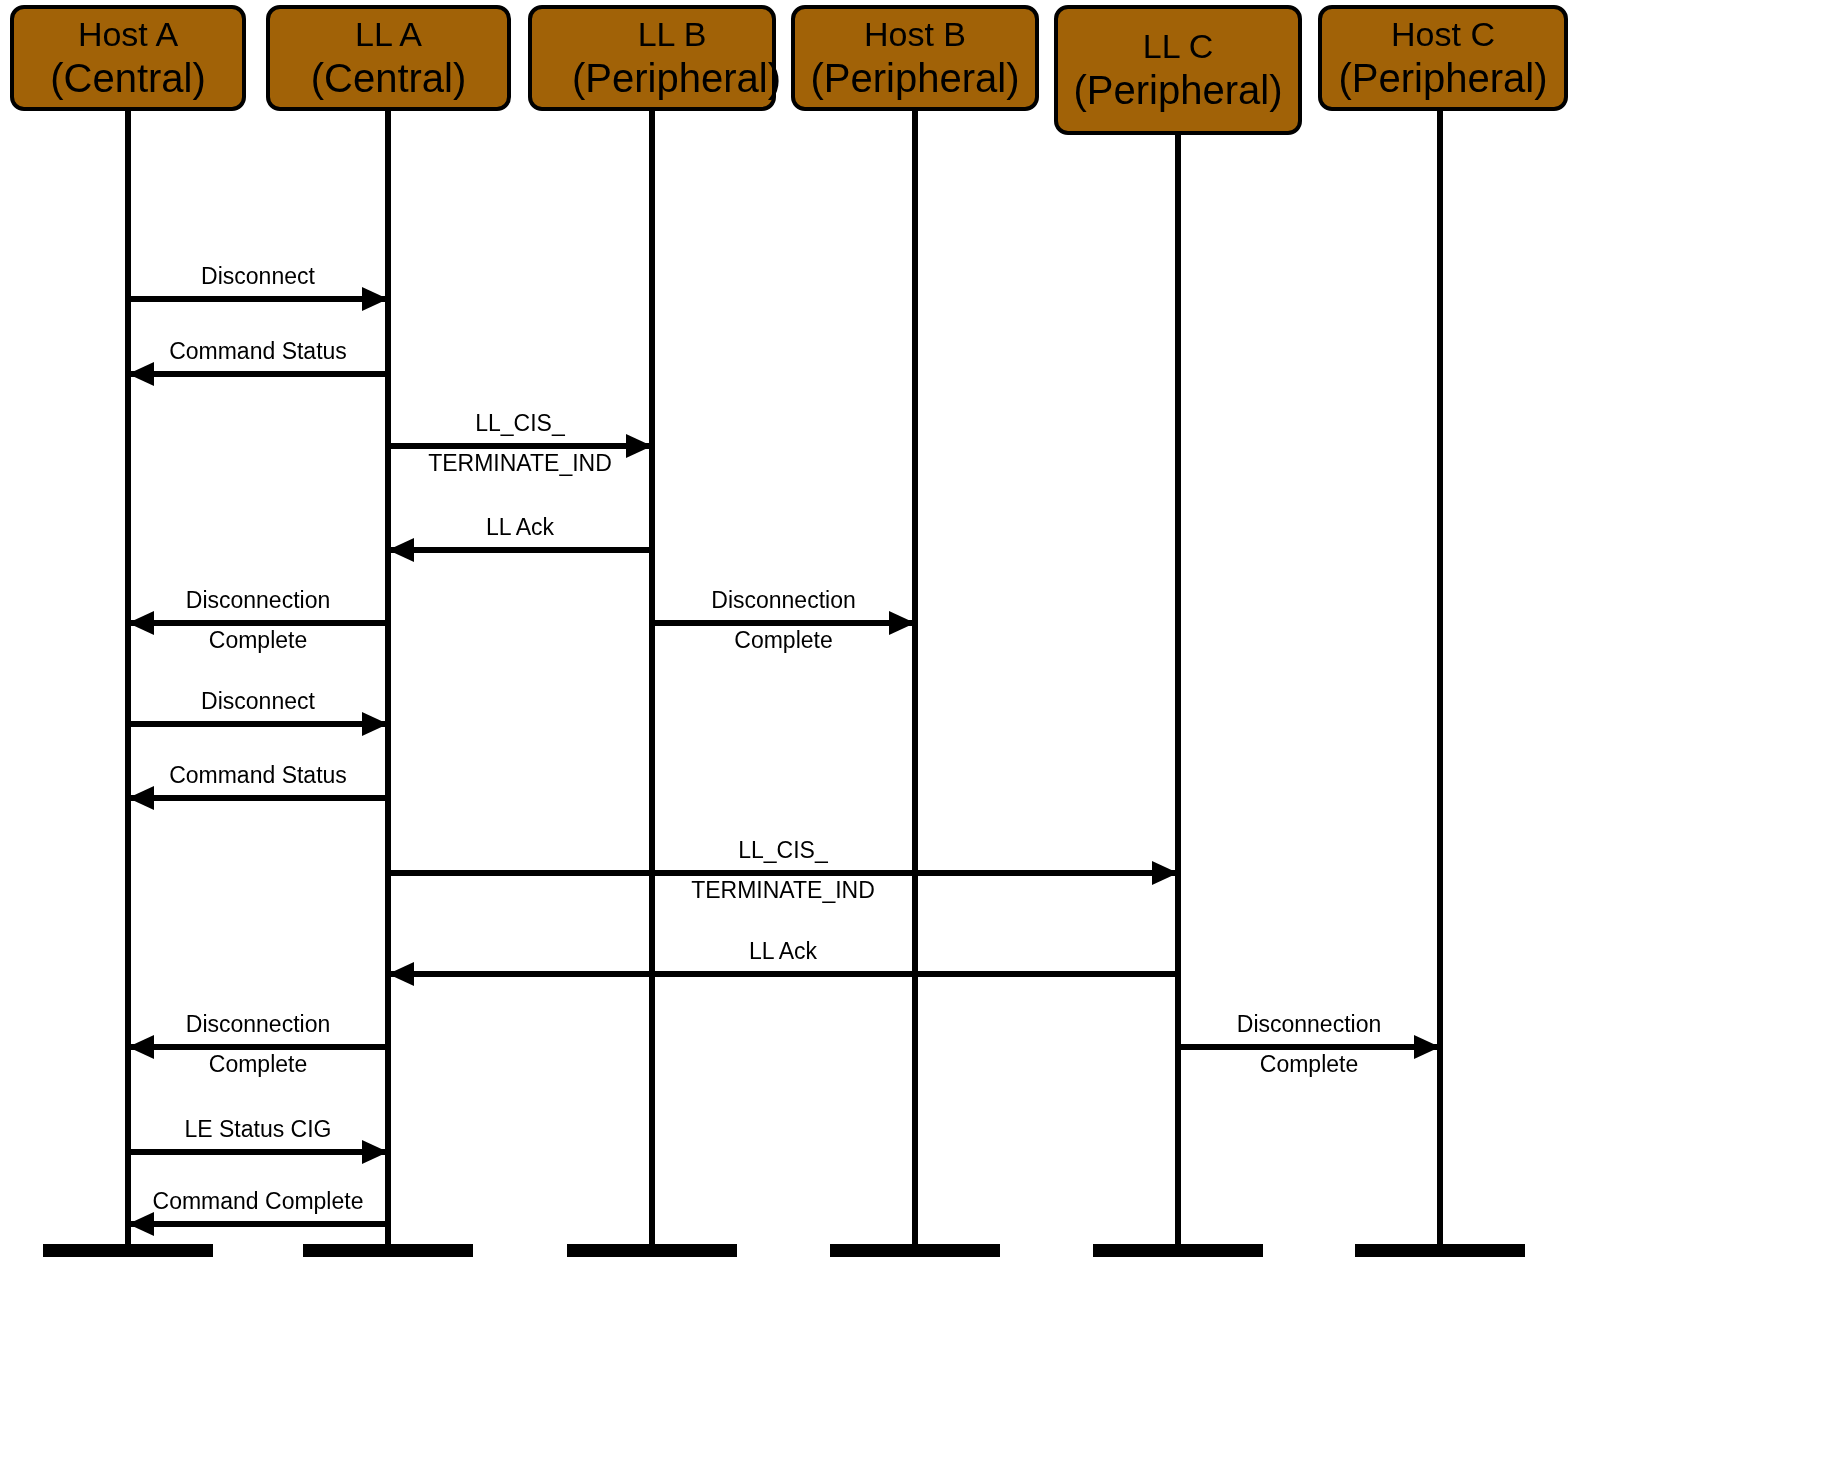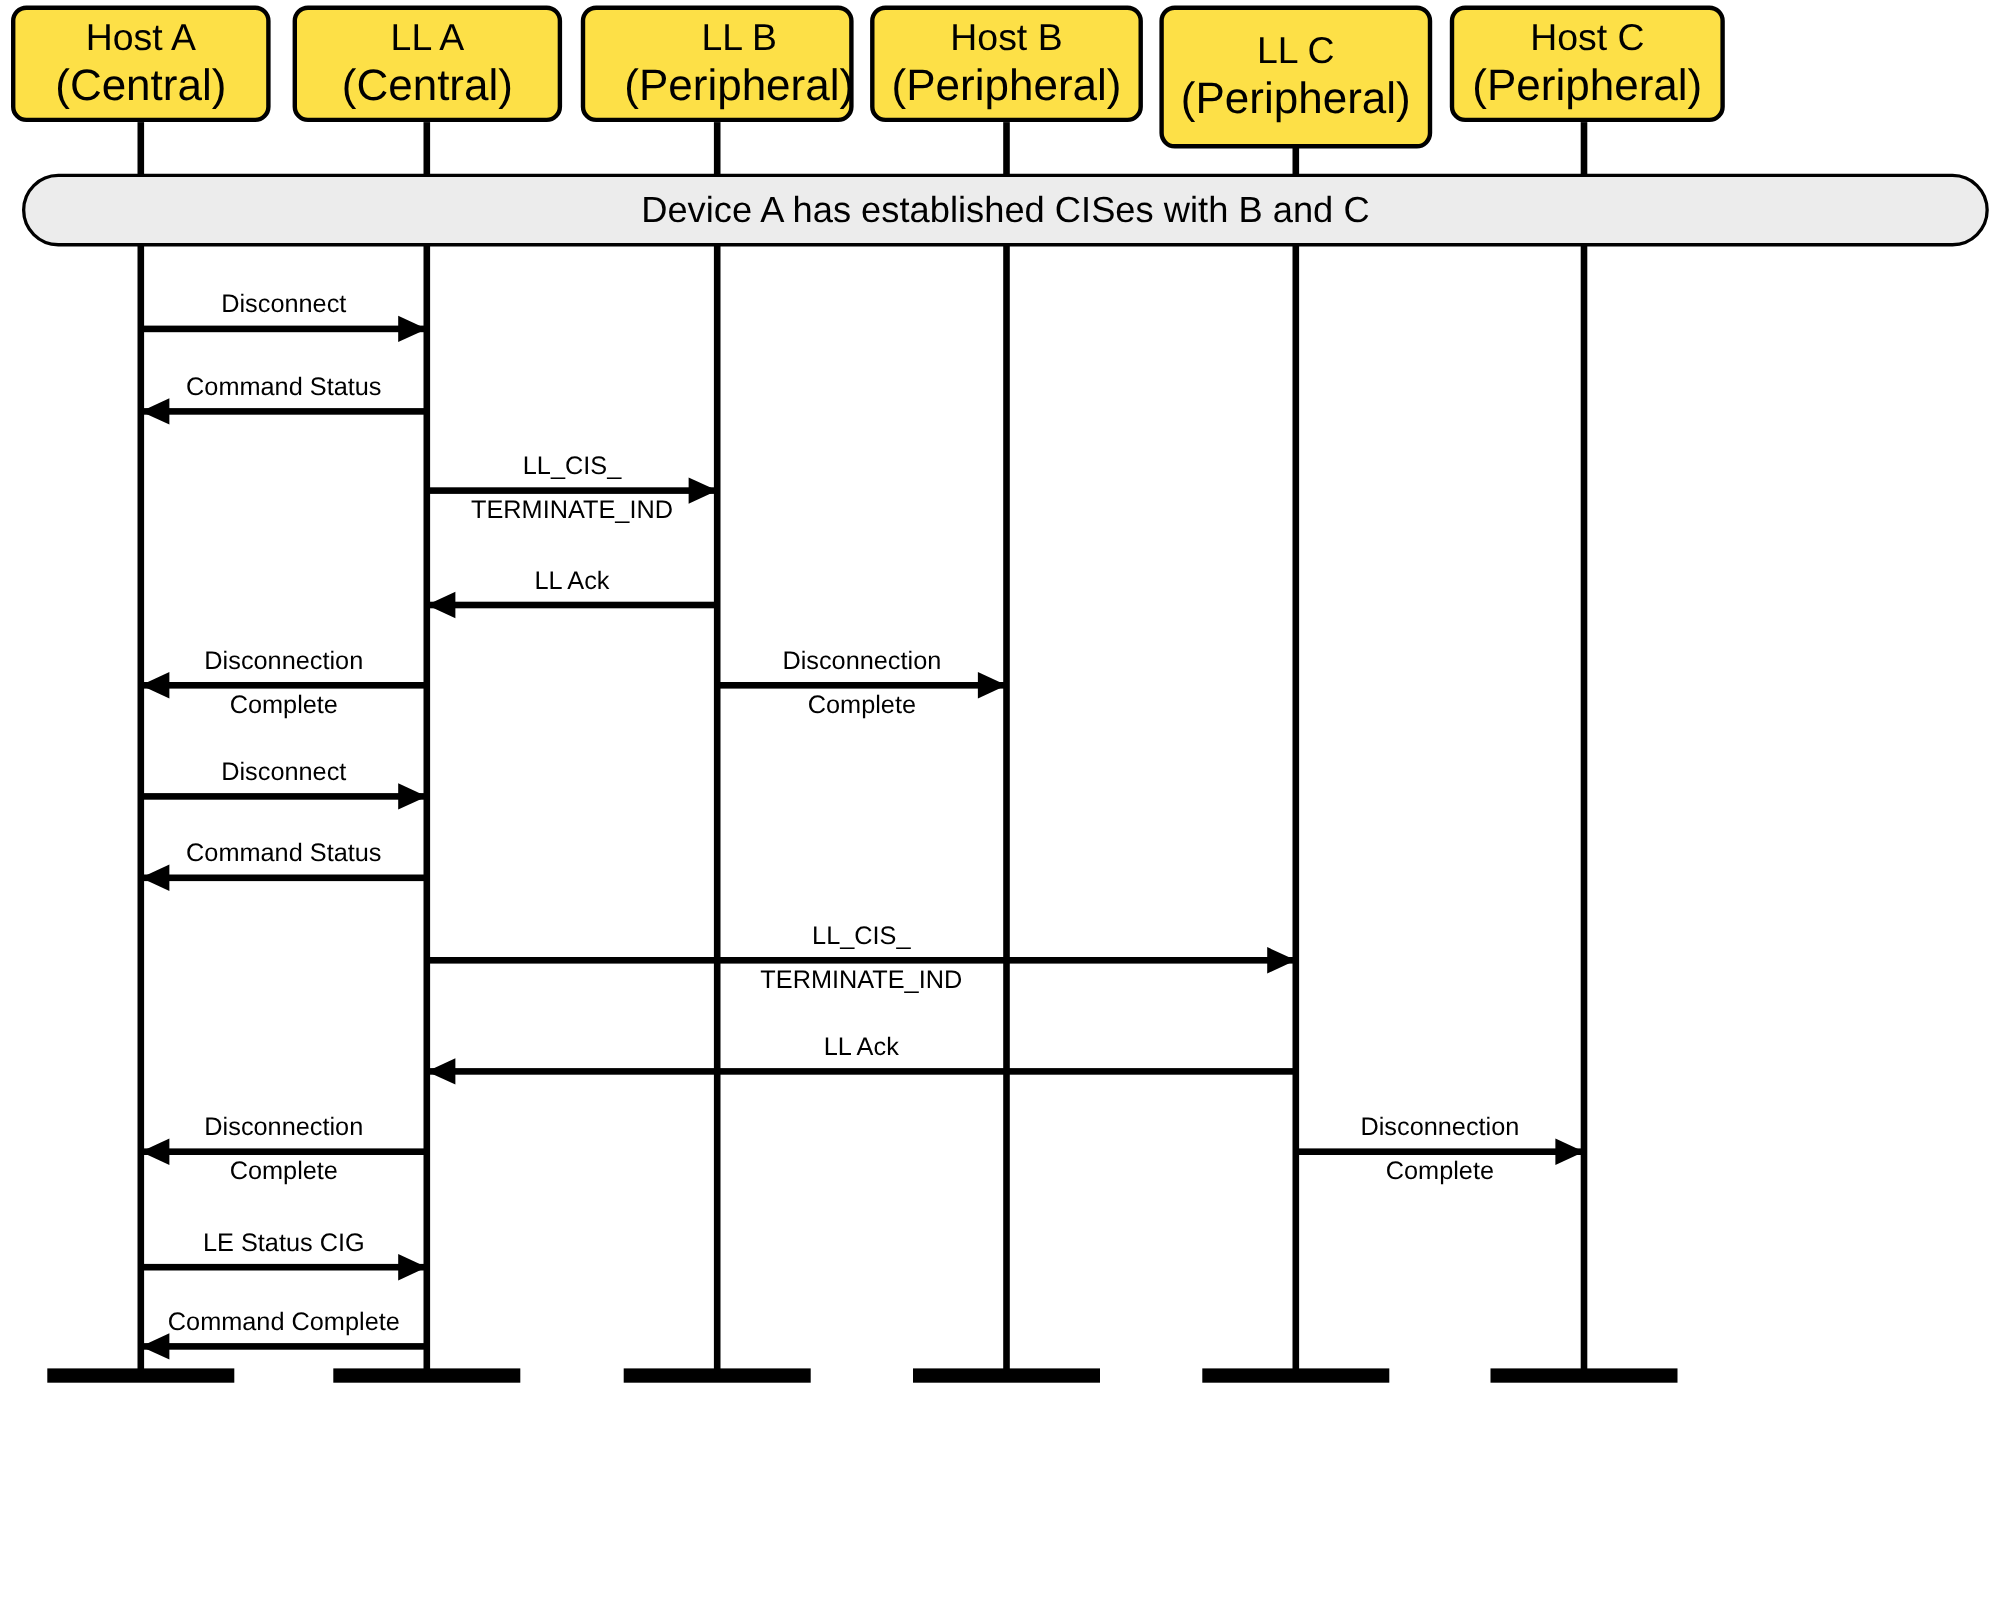--- a/index.html
+++ b/index.html
@@ -17,24 +17,23 @@
     height: 1471px;
     overflow: hidden;
     background: #ffffff;
   }
   
   .actor-box {
     position: absolute;
     box-sizing: border-box;
     border: 4px solid #000000;
     border-radius: 14px;
-    background: #fde047;
+    background: #a16207;
     display: flex;
     flex-direction: column;
-    align-items: center;
     justify-content: center;
     line-height: 1.16;
     text-align: center;
   }
   .actor-line1 {
     font-size: 34px;
     white-space: nowrap;
   }
   .actor-line2 {
     font-size: 40px;
@@ -142,23 +141,20 @@
       <div class="actor-line2">(Peripheral)</div>
     </div>
     <div class="actor-box" style="left: 1054px; top: 5px; width: 248px; height: 130px;">
       <div class="actor-line1">LL C</div>
       <div class="actor-line2">(Peripheral)</div>
     </div>
     <div class="actor-box" style="left: 1318px; top: 5px; width: 250px; height: 106px;">
       <div class="actor-line1">Host C</div>
       <div class="actor-line2">(Peripheral)</div>
     </div>
-    <div class="note-banner" style="left: 20px; top: 158px; width: 1788px; height: 66px;">
-      <div class="note-text">Device A has established CISes with B and C</div>
-    </div>
     <div class="msg" style="left: 128px; top: 296px; width: 260px;">
       <div class="msg-line" style="width: 260px;"></div>
       <div class="arrowhead right" style="left: 234px;"></div>
       <div class="msg-label above" style="left: 0px; width: 260px;">Disconnect</div>
     </div>
     <div class="msg" style="left: 128px; top: 371px; width: 260px;">
       <div class="msg-line" style="width: 260px;"></div>
       <div class="arrowhead left" style="left: 0px;"></div>
       <div class="msg-label above" style="left: 0px; width: 260px;">Command Status</div>
     </div>

